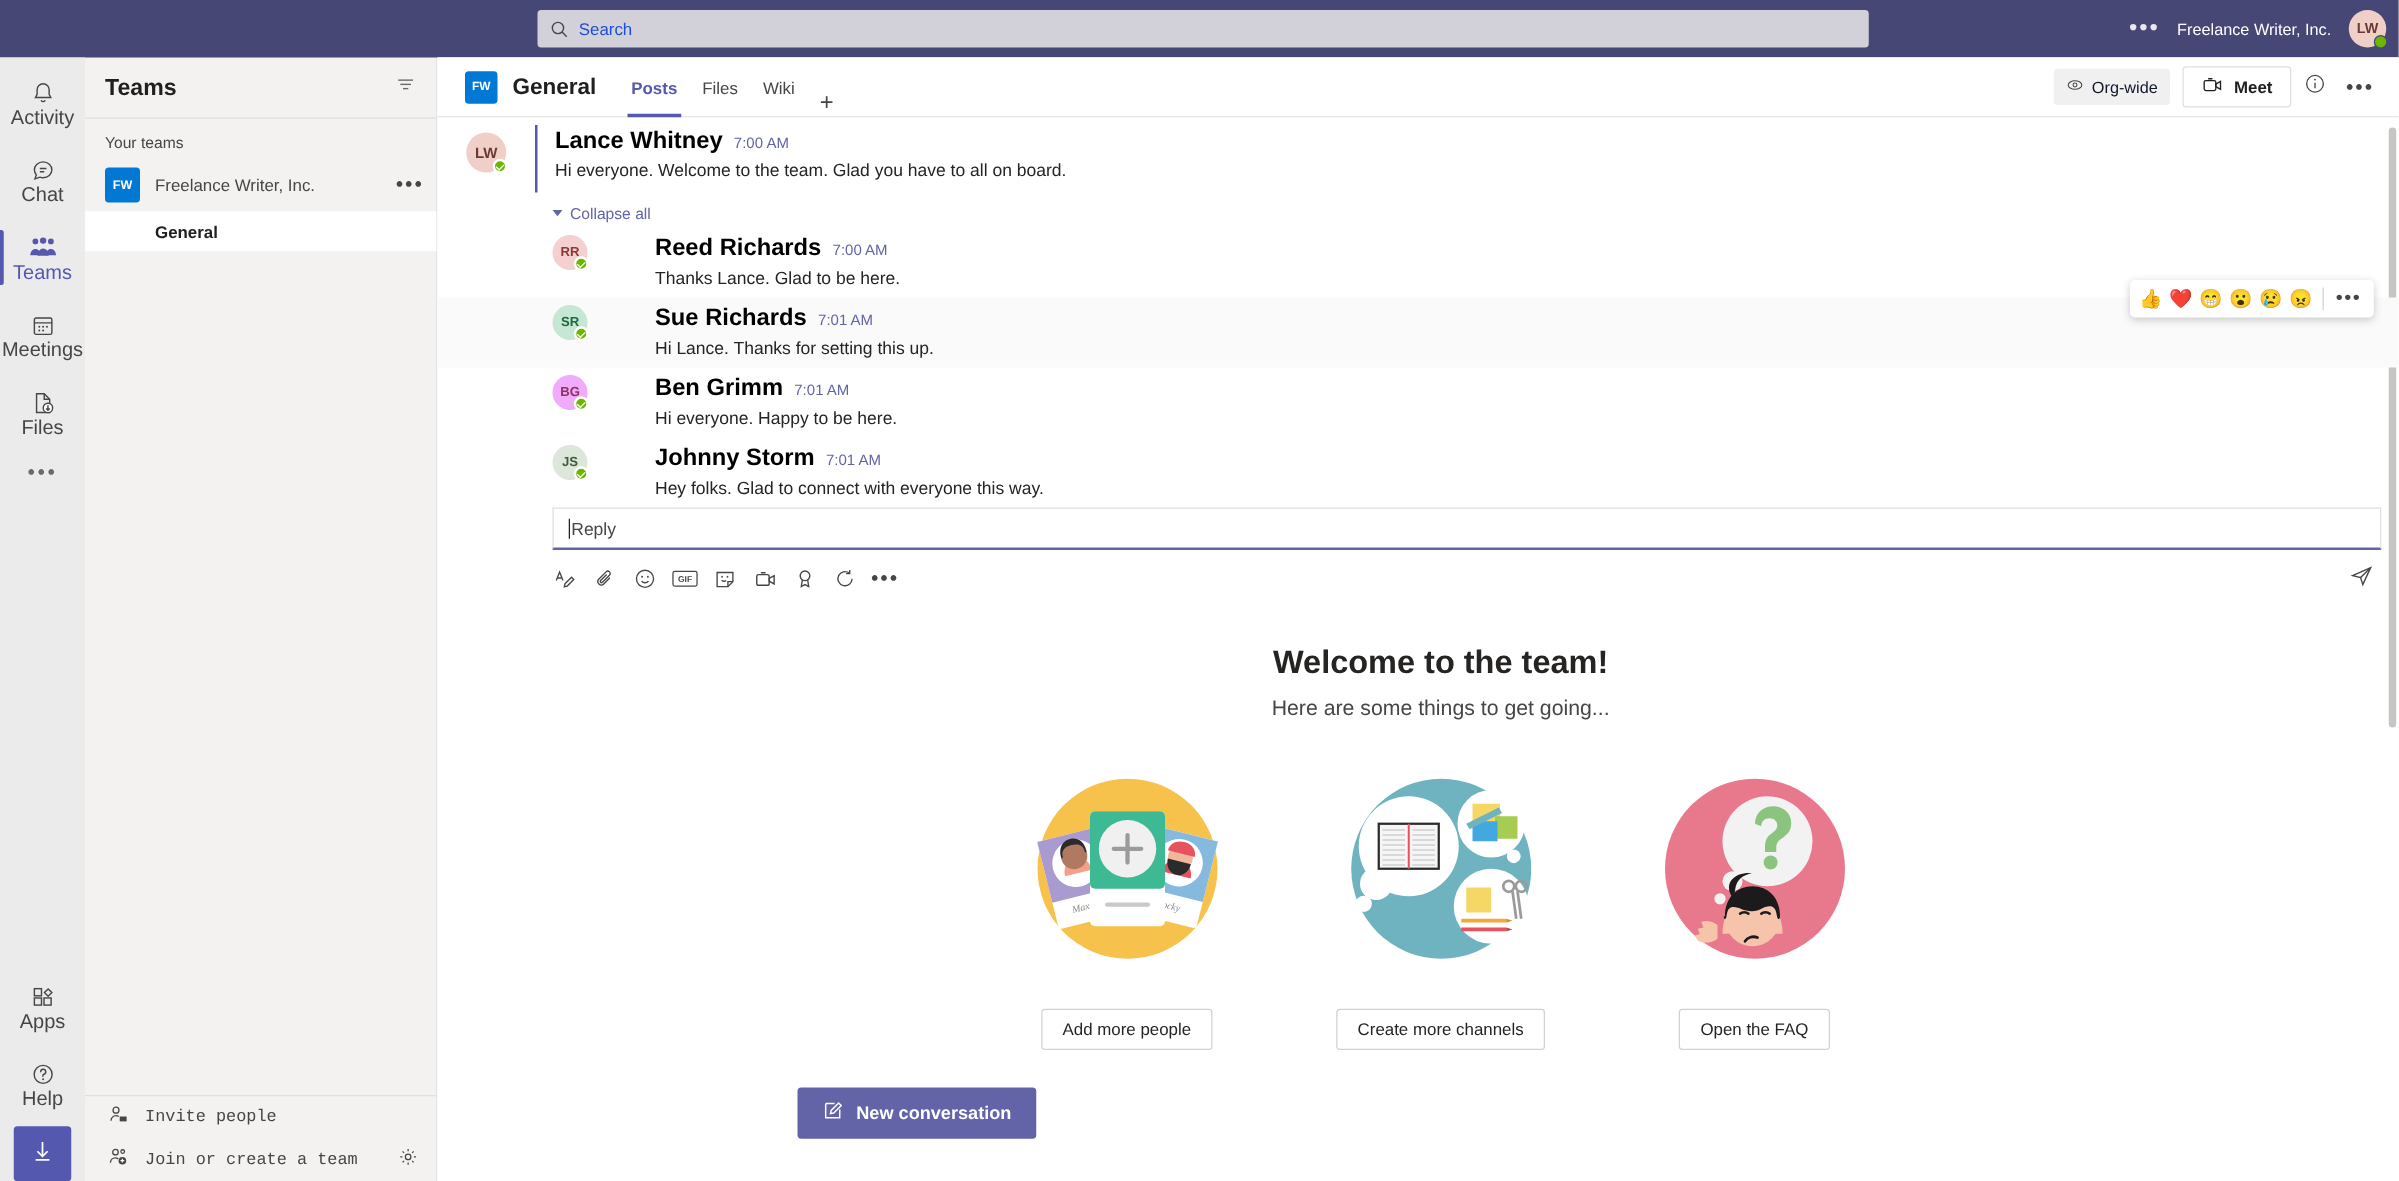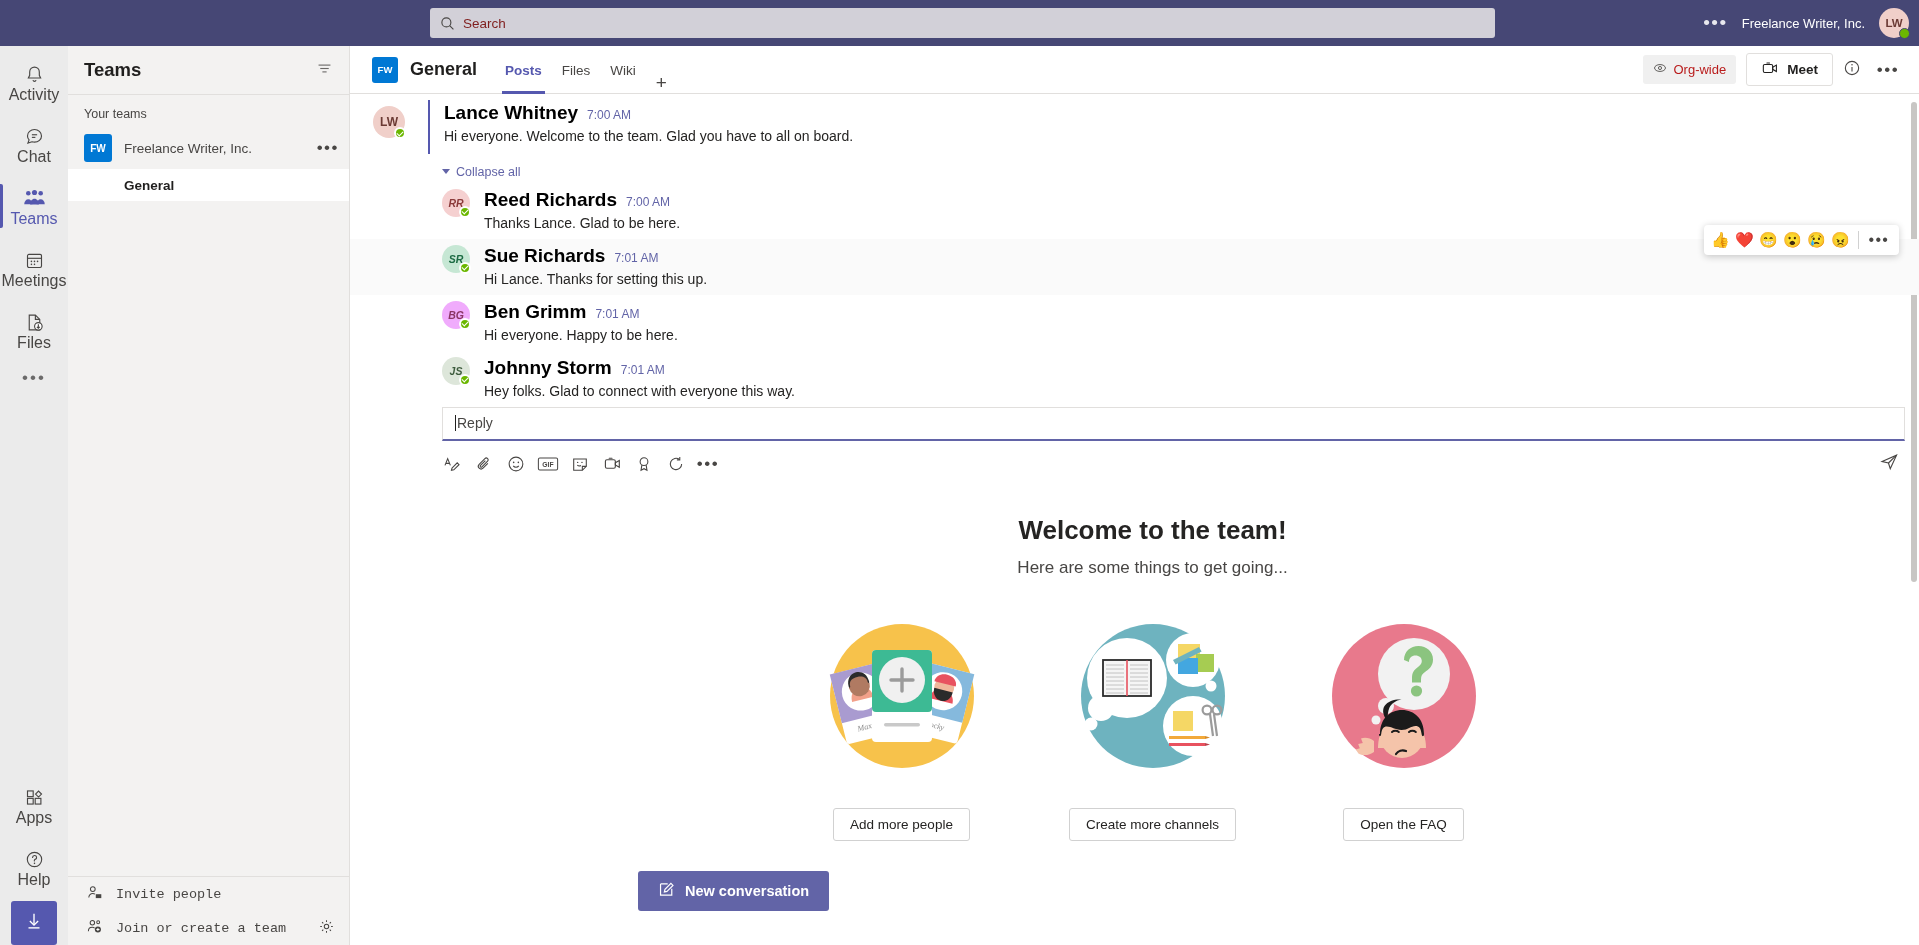--- a/index.html
+++ b/index.html
@@ -17,21 +17,21 @@
     color: #fff;
   }
   .search-wrap {
     position: absolute; left: 430px; width: 1065px; top: 8px; height: 30px;
   }
   .search-box {
     width: 100%; height: 30px; background: #d2d0d8; border: none; border-radius: 3px;
     display: flex; align-items: center; padding: 0 10px; cursor: text;
   }
   .search-box .mag { width: 15px; height: 15px; margin-right: 8px; flex: 0 0 auto; }
-  .search-ph { font-size: 13.5px; color: #7f1d1d; }
+  .search-ph { font-size: 13.5px; color: #1d4ed8; }
   .topbar-right {
     position: absolute; right: 10px; display: flex; align-items: center; gap: 14px;
   }
   .tb-ellipsis { font-size: 19px; letter-spacing: 1.5px; color: #e8e8ee; cursor: pointer; line-height: 10px;}
   .org-name { font-size: 13px; color: #fff; white-space: nowrap; }
   .me-avatar {
     width: 30px; height: 30px; border-radius: 50%; background: #f0cfc9; color: #6b3a34;
     font-size: 11.5px; font-weight: 600; display: flex; align-items: center; justify-content: center;
     position: relative; cursor: pointer;
   }
@@ -120,21 +120,21 @@
     display: flex; align-items: center; cursor: pointer; position: relative;
   }
   .ch-tab.active { color: #5558af; font-weight: 600; }
   .ch-tab.active::after {
     content: ""; position: absolute; left: 7px; right: 7px; bottom: 0; height: 2.5px; background: #5558af;
   }
   .ch-plus { font-size: 19px; color: #484644; padding: 0 10px; cursor: pointer; font-weight: 300; }
   .ch-right { margin-left: auto; display: flex; align-items: center; gap: 2px; }
   .org-pill {
     display: flex; align-items: center; gap: 6px; background: #f0f0f0; border-radius: 3px;
-    padding: 6px 10px; font-size: 13px; color: #b91c1c; cursor: pointer;
+    padding: 6px 10px; font-size: 13px; color: #0f172a; cursor: pointer;
   }
   .meet-btn {
     display: flex; align-items: center; gap: 8px; background: #fff; border: 1px solid #e1dfdd;
     border-radius: 3px; padding: 6px 14px; font-size: 13.5px; font-weight: 600; color: #201f1e;
     cursor: pointer; margin-left: 8px;
   }
   .icon-btn { width: 34px; height: 34px; display: flex; align-items: center; justify-content: center; cursor: pointer; color: #484644; }
 
   .scroller { flex: 1; overflow: hidden; position: relative; background: #fff; }
   .thread-area { padding: 0 0 0 0; }
@@ -145,35 +145,35 @@
   .avatar {
     border-radius: 50%; display: flex; align-items: center; justify-content: center;
     font-weight: 600; position: relative; flex: 0 0 auto;
   }
   .avatar .pdot {
     position: absolute; right: -1px; bottom: -1px; width: 12px; height: 12px; border-radius: 50%;
     background: #6bb700; border: 2px solid #fff; display:flex;align-items:center;justify-content:center;
   }
   .avatar .pdot::after { content:""; width:5px;height:3px;border-left:1.4px solid #fff;border-bottom:1.4px solid #fff;transform:rotate(-45deg);margin-top:-1px;}
   .a-lg { width: 32px; height: 32px; font-size: 12px; }
-  .a-sm { width: 28px; height: 28px; font-size: 10.5px; font-style: italic; }
+  .a-sm { width: 28px; height: 28px; font-size: 10.5px; }
   .msg-body { flex: 1; border-left: 2px solid #5558af; padding: 2px 0 8px 14px; min-width: 0; }
   .msg-hdr { display: flex; align-items: baseline; gap: 9px; }
   .msg-author { font-size: 19px; font-weight: 700; color: #000000; }
   .msg-time { font-size: 12px; color: #6264a7; }
   .msg-text { font-size: 14px; color: #252423; margin-top: 3px; line-height: 19px; }
 
   .collapse-row { padding: 6px 0 4px 92px; }
   .collapse-link { font-size: 12.5px; color: #6264a7; cursor: pointer; display: inline-flex; align-items: center; gap: 6px; }
   .caret { width: 0; height: 0; border-left: 4.5px solid transparent; border-right: 4.5px solid transparent; border-top: 5px solid #6264a7; }
 
   .reply-row { display: flex; padding: 6px 14px 6px 92px; position: relative; }
   .reply-row.hovered { background: #fafafa; }
   .reply-av-col { width: 42px; flex: 0 0 auto; }
-  .reply-content { flex: 1; min-width: 0; }
+  .reply-content { flex: 1; min-width: 0; margin-left: 40px; }
 
   .reaction-bar {
     position: absolute; right: 20px; top: -14px; background: #fff; border-radius: 4px;
     box-shadow: 0 1.6px 7px rgba(0,0,0,.20); display: flex; align-items: center;
     padding: 4px 6px; gap: 2px; z-index: 5;
   }
   .rx { width: 22px; height: 22px; display: flex; align-items: center; justify-content: center;
         font-size: 15px; cursor: pointer; }
   .rx-sep { width: 1px; height: 18px; background: #d1d1d1; margin: 0 4px; }
   .rx-more { font-size: 16px; color: #484644; letter-spacing: 1.2px; cursor: pointer; line-height: 8px; padding: 0 4px;}

